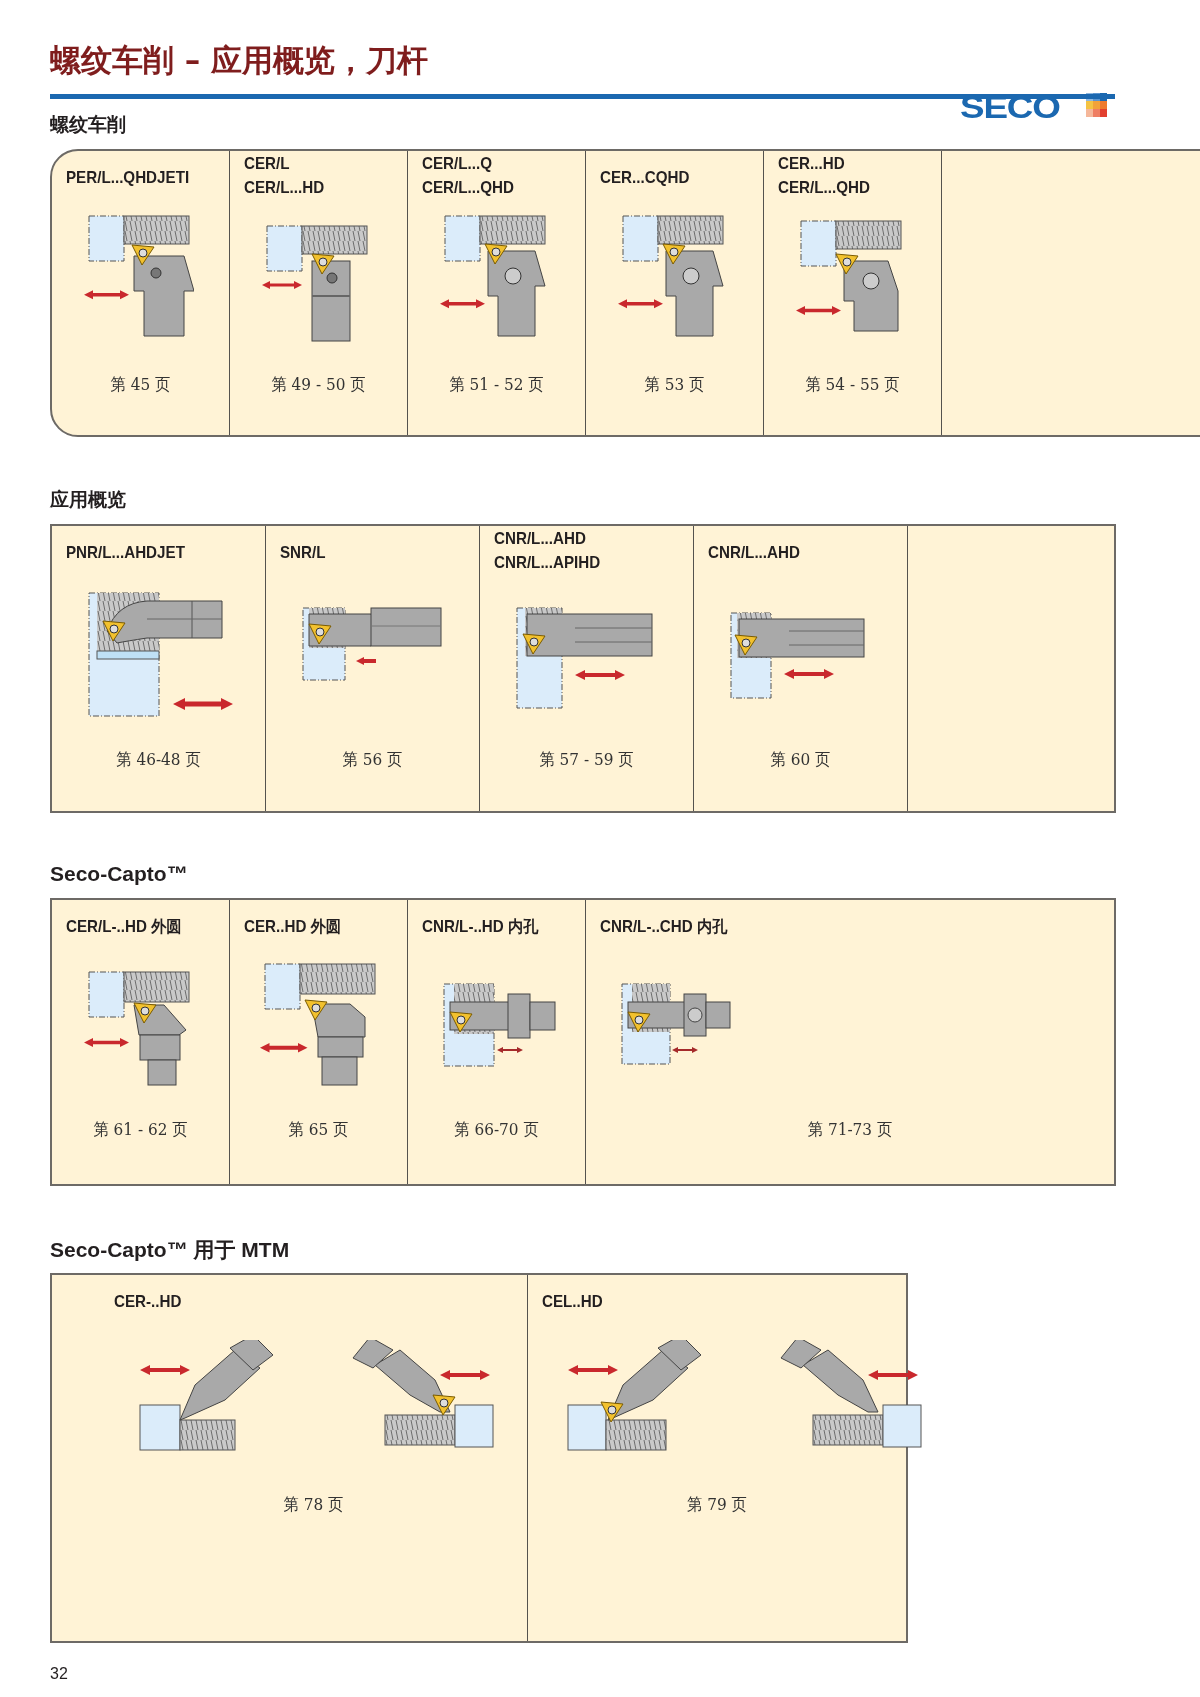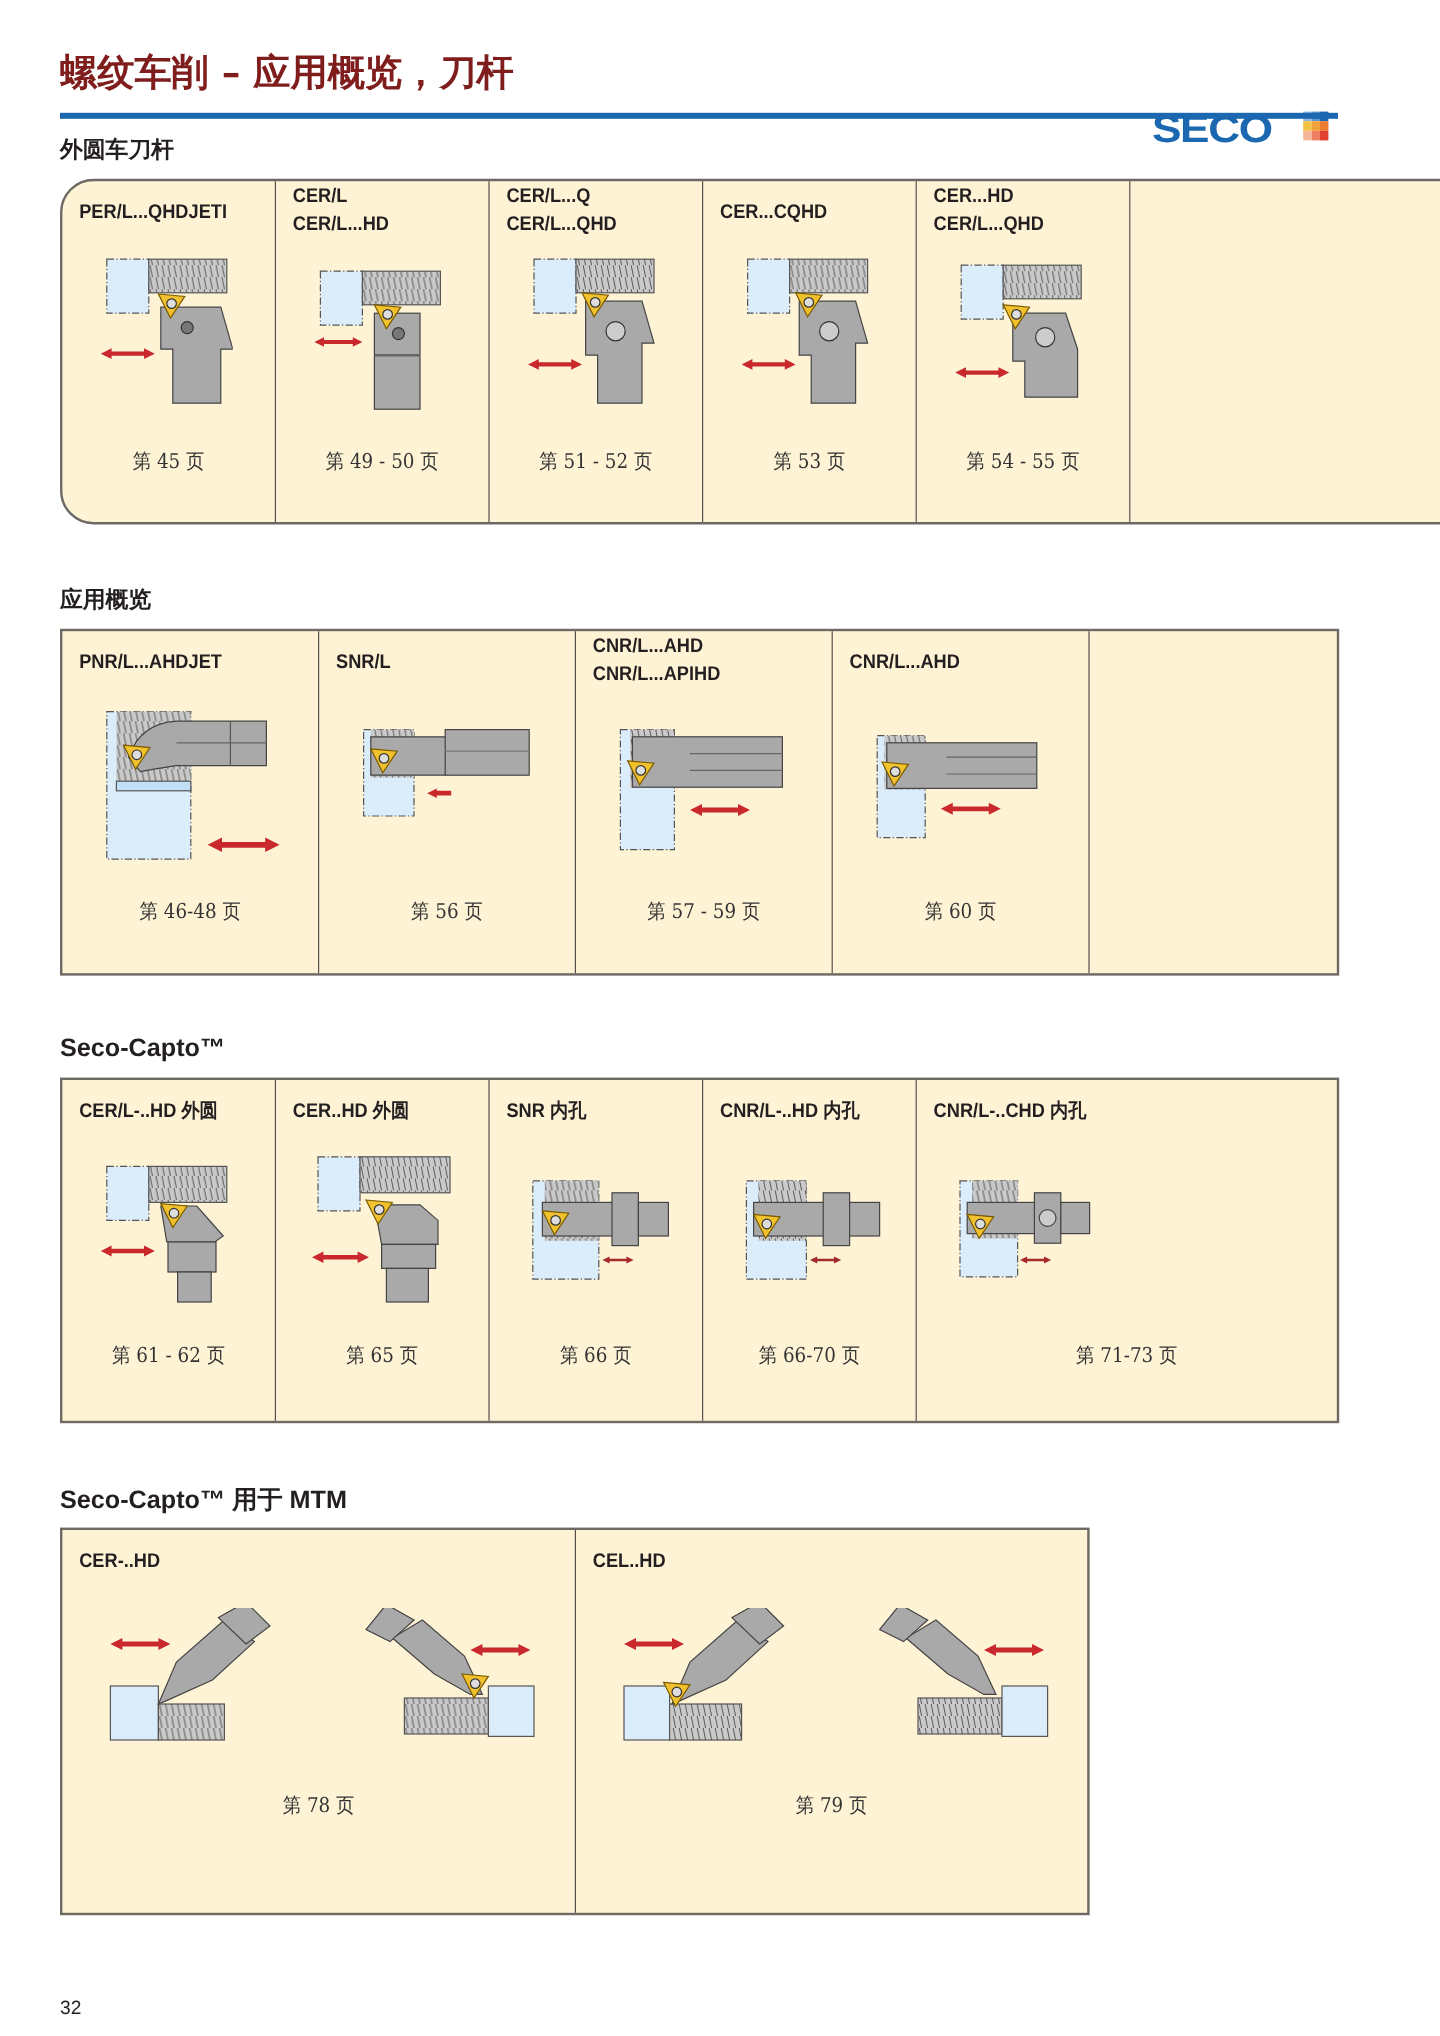--- a/index.html
+++ b/index.html
@@ -57,21 +57,21 @@
       <span style="background:#f2a23a"></span>
       <span style="background:#ee7b2e"></span>
     <span style="background:#f5b79a"></span>
       <span style="background:#ef7e63"></span>
       <span style="background:#e2402f"></span>
   </div>
 </div>
 
 <div class="rule"></div>
 
-<div class="section-title" style="top:112px">外圆车刀杆</div>
+<div class="section-title" style="top:112px">螺纹车削</div>
 <div class="grid" style="top:149px; width:1190px; height:288px;border-radius:28px;">
 
   <div class="cell" style="width:178px">
     <div class="cell-label one">PER/L...QHDJETI</div>
     <svg width="110" height="130" style="left:32px; top:60px">
       <rect x="5" y="5" width="35" height="45" fill="#dbecfa" stroke="#555" stroke-dasharray="6,2,1,2"></rect>
       <rect x="40" y="5" width="65" height="28" fill="url(#thread)" stroke="#555"></rect>
       <polygon points="50,45 100,45 110,80 100,80 100,125 60,125 60,80 50,80" fill="#a9a9a9" stroke="#444"></polygon>
       <use href="#insert-tri" x="48" y="34"></use>
       <circle cx="72" cy="62" r="5" fill="#777" stroke="#333"></circle>
@@ -213,33 +213,20 @@
     <svg width="120" height="125" style="left:30px; top:62px">
       <rect x="5" y="2" width="35" height="45" fill="#dbecfa" stroke="#555" stroke-dasharray="6,2,1,2"></rect>
       <rect x="40" y="2" width="75" height="30" fill="url(#thread)" stroke="#555"></rect>
       <polygon points="52,42 90,42 105,55 105,75 58,75" fill="#a9a9a9" stroke="#444"></polygon>
       <rect x="58" y="75" width="45" height="20" fill="#a9a9a9" stroke="#444"></rect>
       <rect x="62" y="95" width="35" height="28" fill="#a9a9a9" stroke="#444"></rect>
       <use href="#insert-tri" x="45" y="38"></use>
       <use href="#arrow-lr" x="0" y="80" transform="translate(0,5) scale(0.95)"></use>
     </svg>
     <div class="cell-page" style="top:218px">第 65 页</div>
-  </div>
-  <div class="cell" style="width:178px">
-    <div class="cell-label one">SNR 内孔</div>
-    <svg width="120" height="100" style="left:34px; top:82px">
-      <rect x="2" y="2" width="55" height="82" fill="#dbecfa" stroke="#555" stroke-dasharray="6,2,1,2"></rect>
-      <rect x="12" y="2" width="45" height="50" fill="url(#thread)"></rect>
-      <rect x="10" y="20" width="70" height="28" fill="#a9a9a9" stroke="#444"></rect>
-      <rect x="68" y="12" width="22" height="44" fill="#a9a9a9" stroke="#444"></rect>
-      <rect x="90" y="20" width="25" height="28" fill="#a9a9a9" stroke="#444"></rect>
-      <use href="#insert-tri" x="10" y="27"></use>
-      <polygon points="60,68 66,65 66,67 80,67 80,65 86,68 80,71 80,69 66,69 66,71" fill="#a52a2a"></polygon>
-    </svg>
-    <div class="cell-page" style="top:218px">第 66 页</div>
   </div>
   <div class="cell" style="width:178px">
     <div class="cell-label one">CNR/L-..HD 内孔</div>
     <svg width="120" height="100" style="left:34px; top:82px">
       <rect x="2" y="2" width="50" height="82" fill="#dbecfa" stroke="#555" stroke-dasharray="6,2,1,2"></rect>
       <rect x="12" y="2" width="40" height="50" fill="url(#thread)"></rect>
       <rect x="8" y="20" width="70" height="28" fill="#a9a9a9" stroke="#444"></rect>
       <rect x="66" y="12" width="22" height="44" fill="#a9a9a9" stroke="#444"></rect>
       <rect x="88" y="20" width="25" height="28" fill="#a9a9a9" stroke="#444"></rect>
       <use href="#insert-tri" x="8" y="30"></use>
@@ -257,21 +244,21 @@
       <circle cx="75" cy="33" r="7" fill="#ccc" stroke="#444"></circle>
       <rect x="86" y="20" width="24" height="26" fill="#a9a9a9" stroke="#444"></rect>
       <use href="#insert-tri" x="8" y="30"></use>
       <polygon points="52,68 58,65 58,67 72,67 72,65 78,68 72,71 72,69 58,69 58,71" fill="#a52a2a"></polygon>
     </svg>
     <div class="cell-page" style="top:218px">第 71-73 页</div>
   </div>
 </div>
 
 <div class="section-title latin" style="top:1236px">Seco-Capto™ 用于 MTM</div>
-<div class="grid" style="top:1273px; width:858px; height:323px;">
+<div class="grid" style="top:1273px; width:858px; height:370px;padding-left:48px;">
   <div class="cell" style="width:428px">
     <div class="cell-label one">CER-..HD</div>
     <svg width="360" height="130" style="left:35px; top:65px">
       <use href="#arrow-lr" x="5" y="25"></use>
       <rect x="5" y="65" width="40" height="45" fill="#dbecfa" stroke="#555"></rect>
       <rect x="45" y="80" width="55" height="30" fill="url(#thread)" stroke="#555"></rect>
       <polygon points="45,80 60,45 100,10 125,28 90,60 50,78" fill="#a9a9a9" stroke="#444"></polygon>
       <polygon points="95,8 118,-5 138,15 118,30" fill="#a9a9a9" stroke="#444"></polygon>
       <rect x="250" y="75" width="70" height="30" fill="url(#thread)" stroke="#555"></rect>
       <rect x="320" y="65" width="38" height="42" fill="#dbecfa" stroke="#555"></rect>

